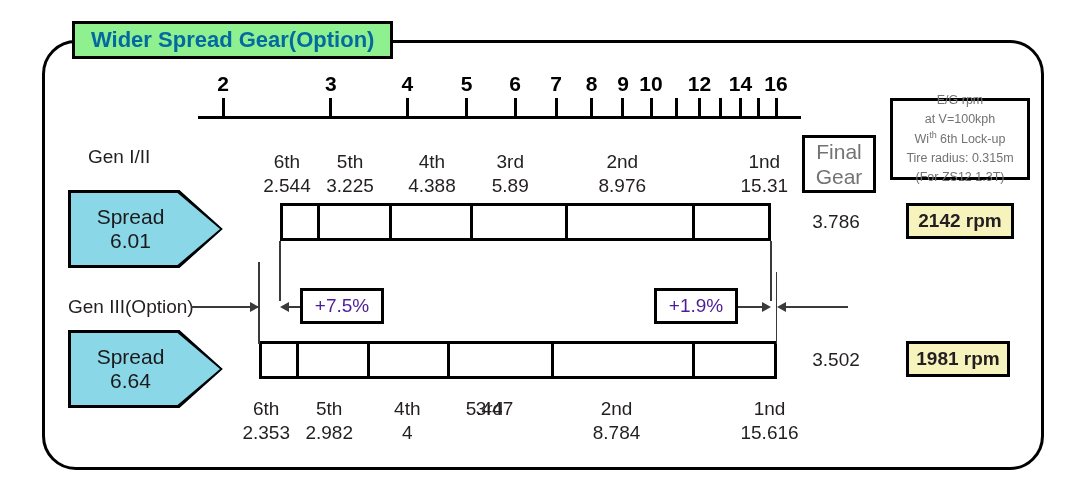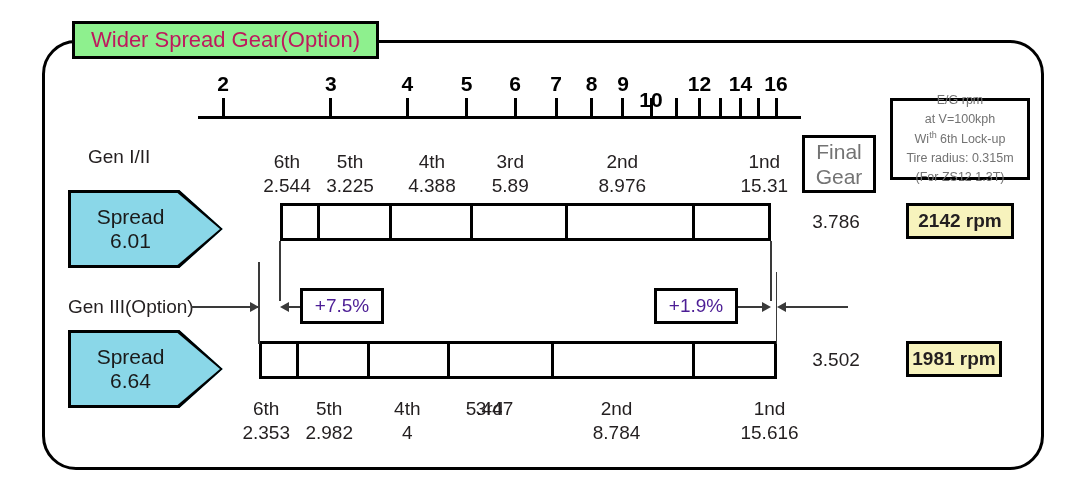--- a/index.html
+++ b/index.html
@@ -14,21 +14,21 @@
     position:absolute;left:42px;top:40px;width:1002px;height:430px;
     border:3px solid #000;border-radius:34px;box-sizing:border-box;
     background:#fff;
   }
 
   
   #title-chip{
     position:absolute;left:72px;top:21px;height:38px;
     padding:0 16px;display:flex;align-items:center;
     background:#8ef08e;border:3px solid #000;box-sizing:border-box;
-    font-size:22px;font-weight:normal;color:#be185d;white-space:nowrap;
+    font-size:22px;font-weight:bold;color:#0369a1;white-space:nowrap;
     z-index:5;
   }
 
   
   #ruler{position:absolute;left:0;top:0;width:1080px;height:500px;pointer-events:none;}
   .ruler-axis{position:absolute;height:3px;background:#000;}
   .tick{position:absolute;width:3px;background:#000;}
   .tick-label{
     position:absolute;font-size:21px;font-weight:bold;color:#000;
     transform:translateX(-50%);white-space:nowrap;
@@ -127,21 +127,21 @@
     <div class="tick" style="left: 757.337px; top: 98px; height: 18px;"></div>
     <div class="tick" style="left: 774.5px; top: 98px; height: 18px;"></div>
     <div class="tick-label" style="left: 223px; top: 72px;">2</div>
     <div class="tick-label" style="left: 330.828px; top: 72px;">3</div>
     <div class="tick-label" style="left: 407.333px; top: 72px;">4</div>
     <div class="tick-label" style="left: 466.675px; top: 72px;">5</div>
     <div class="tick-label" style="left: 515.161px; top: 72px;">6</div>
     <div class="tick-label" style="left: 556.156px; top: 72px;">7</div>
     <div class="tick-label" style="left: 591.667px; top: 72px;">8</div>
     <div class="tick-label" style="left: 622.99px; top: 72px;">9</div>
-    <div class="tick-label" style="left: 651.009px; top: 72px; margin-top: 16px;">10</div>
+    <div class="tick-label" style="left: 651.009px; top: 72px;">10</div>
     <div class="tick-label" style="left: 699.495px; top: 72px;">12</div>
     <div class="tick-label" style="left: 740.489px; top: 72px;">14</div>
     <div class="tick-label" style="left: 776px; top: 72px;">16</div>
   </div>
 
 <div id="stage">
     <div class="gen-label" style="left: 88px; top: 146px;">Gen I/II</div>
     <div class="spread-arrow" style="left: 68px; top: 190px;">
       <div class="sa-shadow"></div>
       <div class="sa-fill"></div>
@@ -193,21 +193,21 @@
     <div class="gear-ratio" style="left: 329.228px; top: 422px;">2.982</div>
     <div class="gear-name" style="left: 407.333px; top: 398px;">4th</div>
     <div class="gear-ratio" style="left: 407.333px; top: 422px;">4</div>
     <div class="gear-name" style="left: 489.447px; top: 398px;">3rd</div>
     <div class="gear-ratio" style="left: 489.447px; top: 398px;">5.447</div>
     <div class="gear-name" style="left: 616.529px; top: 398px;">2nd</div>
     <div class="gear-ratio" style="left: 616.529px; top: 422px;">8.784</div>
     <div class="gear-name" style="left: 769.54px; top: 398px;">1nd</div>
     <div class="gear-ratio" style="left: 769.54px; top: 422px;">15.616</div>
     <div class="final-val" style="left: 836px; top: 349px;">3.502</div>
-    <div class="rpm-badge" style="left: 906px; top: 341px; width: 96px; height: 36px;">1981 rpm</div>
+    <div class="rpm-badge" style="left: 906px; top: 341px; width: 104px; height: 36px;">1981 rpm</div>
     <div class="leader" style="left: 279.182px; top: 241px; height: 60px;"></div>
     <div class="leader" style="left: 258.426px; top: 262px; height: 82px;"></div>
     <div class="leader" style="left: 770.477px; top: 241px; height: 60px;"></div>
     <div class="leader" style="left: 775.74px; top: 272px; height: 72px;"></div>
     <div class="dim-line" style="left: 191.226px; top: 306px; width: 68px;"></div>
     <div class="arrow-head arrow-right" style="left: 250.226px; top: 301.8px;"></div>
     <div class="dim-line" style="left: 288.982px; top: 306px; width: 11.0181px;"></div>
     <div class="arrow-head arrow-left" style="left: 279.982px; top: 301.8px;"></div>
     <div class="pct-box" style="left: 300px; top: 288px; width: 84px; height: 36px;">+7.5%</div>
     <div class="pct-box" style="left: 654px; top: 288px; width: 84px; height: 36px;">+1.9%</div>

